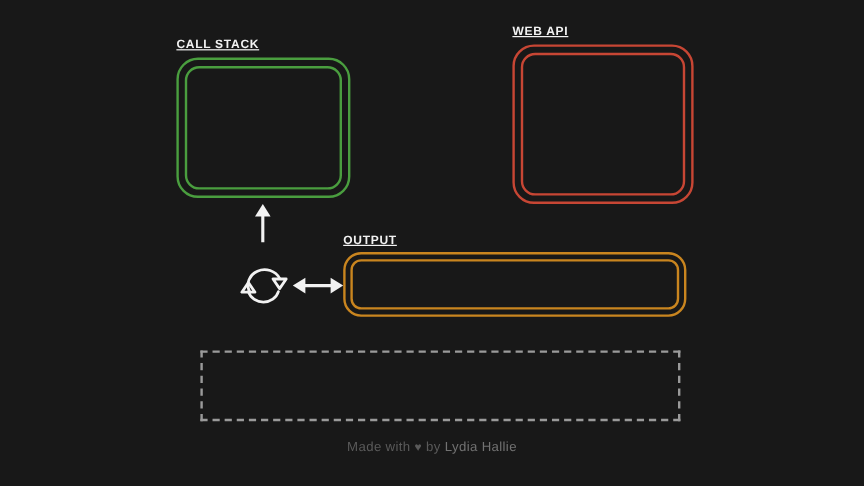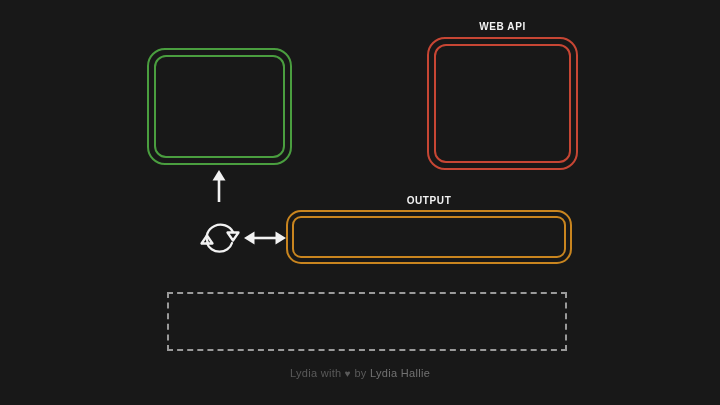--- a/index.html
+++ b/index.html
@@ -13,23 +13,24 @@
     position: relative;
     width: 720px; height: 405px;
     background: #181818;
   }
   .section-label {
     position: absolute;
     color: #f2f2f2;
     font-size: 10px;
     font-weight: bold;
     letter-spacing: 0.6px;
-    text-align: center;
+    text-align: left;
     line-height: 12px;
     white-space: nowrap;
+    text-decoration: underline;
   }
   .dbox {
     position: absolute;
     border: 2px solid;
     box-sizing: border-box;
   }
   .dbox-inner {
     width: 100%; height: 100%;
     border: 2px solid;
     box-sizing: border-box;
@@ -64,20 +65,21 @@
     letter-spacing: 0.3px;
   }
   .footer .author { font-weight: normal; color: #727272; }
   .footer .heart { font-size: 10px; }
 </style>
 </head>
 <body>
 
 <div class="stage">
 
+  <div class="section-label label-call-stack">CALL STACK</div>
   <div class="dbox box-call-stack" style="border-color: rgb(74, 158, 63);">
     <div class="dbox-inner" style="border-color: rgb(74, 158, 63);"></div>
   </div>
 
   <div class="section-label label-web-api">WEB API</div>
   <div class="dbox box-web-api" style="border-color: rgb(199, 70, 52);">
     <div class="dbox-inner" style="border-color: rgb(199, 70, 52);"></div>
   </div>
 
   <div class="section-label label-queue">OUTPUT</div>
@@ -102,19 +104,19 @@
 
   <svg class="svg-abs h-arrow" width="42" height="14" viewBox="0 0 42 14">
     <line x1="8" y1="7" x2="34" y2="7" stroke="#f2f2f2" stroke-width="2.6"></line>
     <polygon points="0,7 10.5,0.5 10.5,13.5" fill="#f2f2f2"></polygon>
     <polygon points="42,7 31.5,0.5 31.5,13.5" fill="#f2f2f2"></polygon>
   </svg>
 
   <div class="box-output" style="border-color: rgb(154, 154, 154);"></div>
 
   <div class="footer">
-    <span>Lydia with</span>
+    <span>Made with</span>
     <span class="heart">♥</span>
     <span>by</span>
     <span class="author">Lydia Hallie</span>
   </div>
 
 </div>
 
 </body></html>

